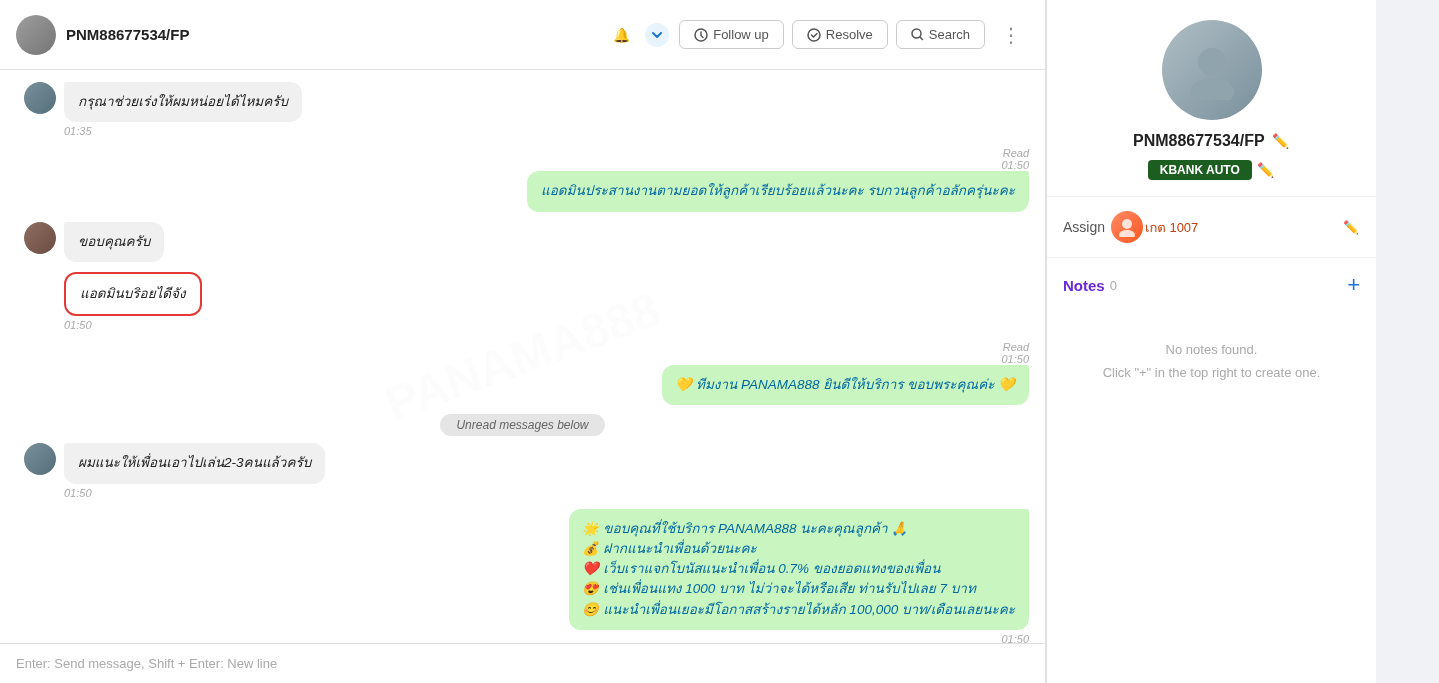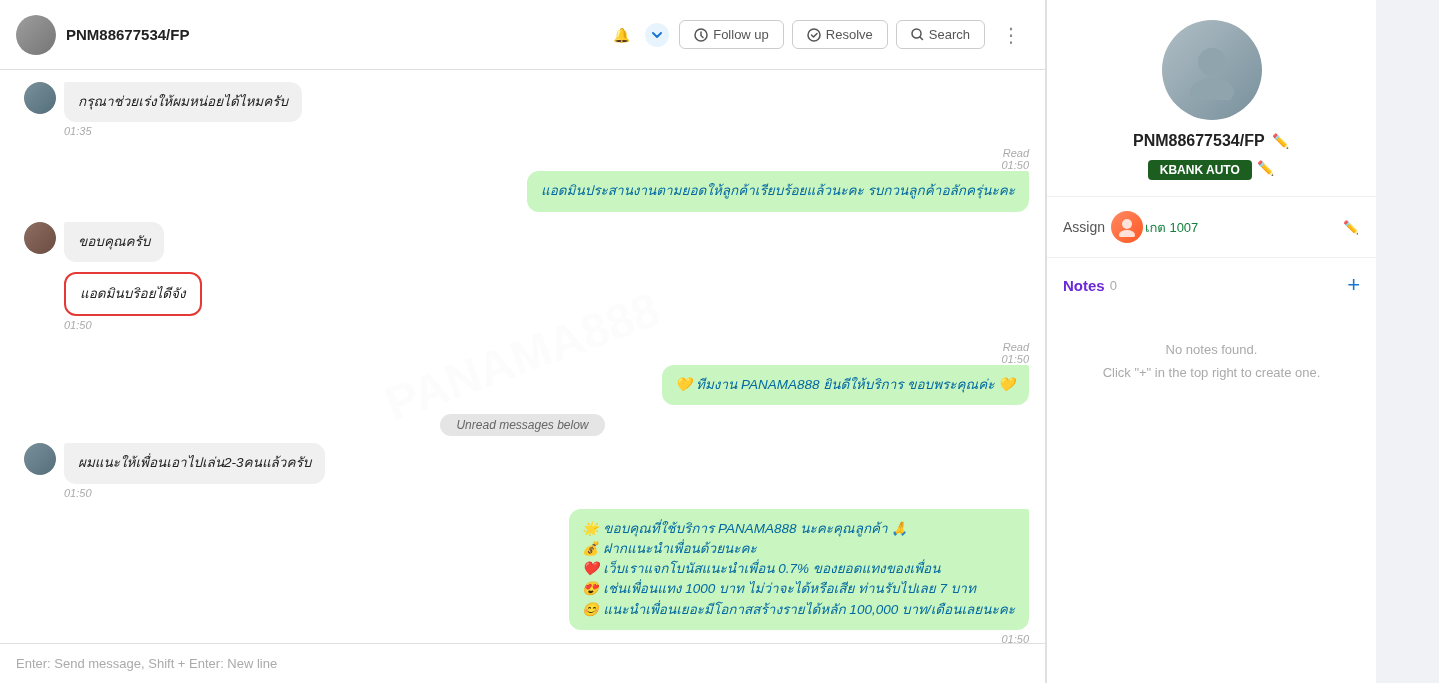--- a/index.html
+++ b/index.html
@@ -57,28 +57,28 @@
     
     .right-panel { width: 330px; flex-shrink: 0; background: #fff; border-left: 1px solid #e0e0e0; display: flex; flex-direction: column; padding: 0; overflow-y: auto; }
 
     .profile-section { display: flex; flex-direction: column; align-items: center; padding: 20px 16px 16px; border-bottom: 1px solid #f0f0f0; }
     .profile-avatar { width: 100px; height: 100px; border-radius: 50%; overflow: hidden; background: #ccc; margin-bottom: 12px; }
 
     .profile-name-row { display: flex; align-items: center; gap: 8px; margin-bottom: 10px; }
     .profile-name { font-size: 16px; font-weight: 700; color: #222; }
     .edit-icon { color: #1976d2; cursor: pointer; font-size: 14px; }
 
-    .tag-row { display: flex; align-items: flex-start; gap: 6px; }
+    .tag-row { display: flex; align-items: center; gap: 6px; }
     .tag-kbank { background: #1b5e20; color: #fff; font-size: 12px; font-weight: 600; padding: 3px 12px; border-radius: 4px; }
     .tag-edit { color: #4caf50; cursor: pointer; font-size: 14px; }
 
     .assign-section { display: flex; align-items: center; padding: 14px 16px; border-bottom: 1px solid #f0f0f0; gap: 2px; }
     .assign-label { font-size: 14px; color: #555; margin-right: 4px; }
     .assign-avatar { width: 32px; height: 32px; border-radius: 50%; overflow: hidden; background: #ff7043; display: flex; align-items: center; justify-content: center; color: #fff; font-size: 13px; font-weight: 600; }
-    .assign-name { font-size: 13px; color: #15803d; font-weight: 500; }
+    .assign-name { font-size: 13px; color: #c2410c; font-weight: 500; }
     .assign-edit { color: #aaa; cursor: pointer; margin-left: auto; font-size: 13px; }
 
     .notes-section { padding: 14px 16px; flex: 1; }
     .notes-header { display: flex; align-items: center; margin-bottom: 16px; }
     .notes-label { font-size: 15px; font-weight: 600; color: #6d28d9; }
     .notes-count { font-size: 13px; color: #aaa; margin-left: 5px; }
     .notes-add { margin-left: auto; color: #1976d2; font-size: 22px; cursor: pointer; font-weight: 300; }
 
     .notes-empty { text-align: center; color: #aaa; font-size: 13px; margin-top: 40px; line-height: 1.8; }
 

